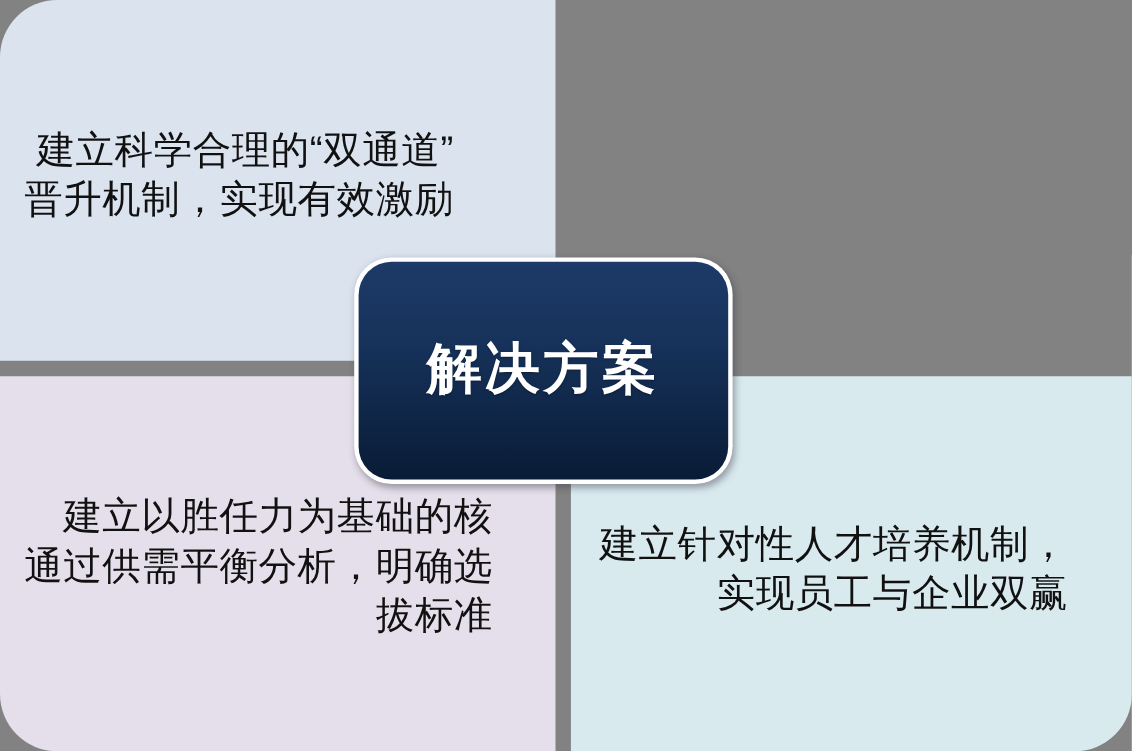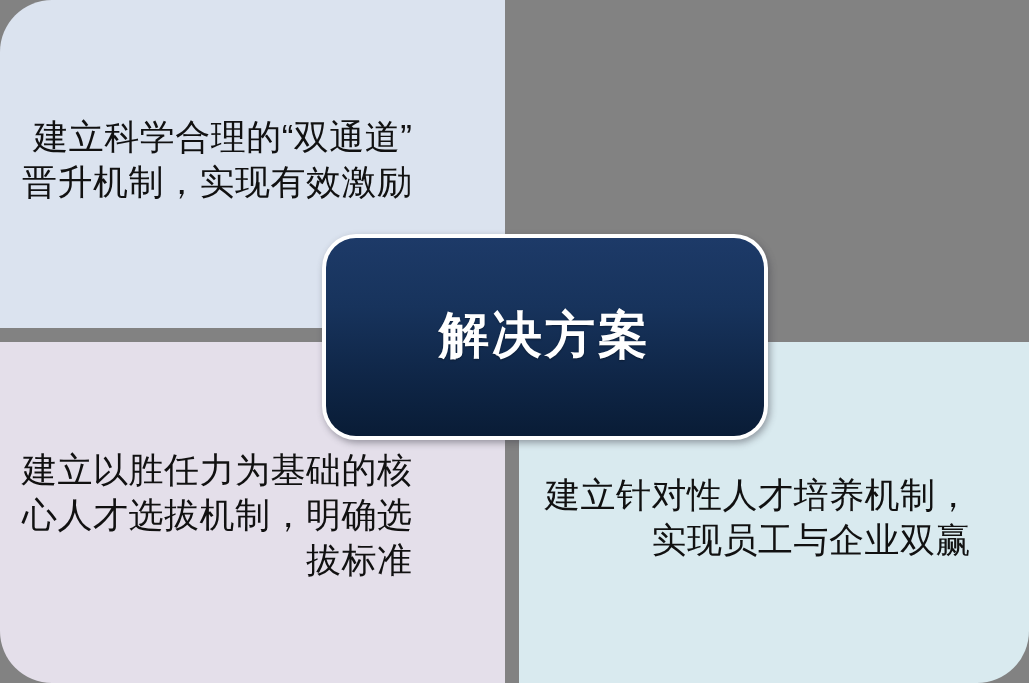--- a/index.html
+++ b/index.html
@@ -77,21 +77,21 @@
     border-bottom-right-radius: 52px;
     padding: 0 24px 0 26px;
   }
   #quad-br .quad-text { margin-top: 10px; }
 
   
   #center-badge {
     position: absolute;
     left: 322px;
     top: 234px;
-    width: 446px;
+    width: 344px;
     height: 206px;
     border-radius: 34px;
     background: #ffffff;
     box-shadow: 2px 3px 7px rgba(60, 60, 70, 0.45);
     display: flex;
     align-items: flex-start;
     justify-content: center;
     box-sizing: border-box;
     padding: 4px;
   }
@@ -119,21 +119,21 @@
 <div id="stage">
 
   <div class="quad" id="quad-tl">
     <span class="quad-text">建立科学合理的“双通道”
 晋升机制，实现有效激励</span>
   </div>
 
 
   <div class="quad" id="quad-bl">
     <span class="quad-text">建立以胜任力为基础的核
-心人才选拔机制，明确选
+通过供需平衡分析，明确选
 拔标准</span>
   </div>
 
   <div class="quad" id="quad-br">
     <span class="quad-text">建立针对性人才培养机制，
 实现员工与企业双赢</span>
   </div>
 
   <div id="center-badge">
     <div id="center-badge-inner">

